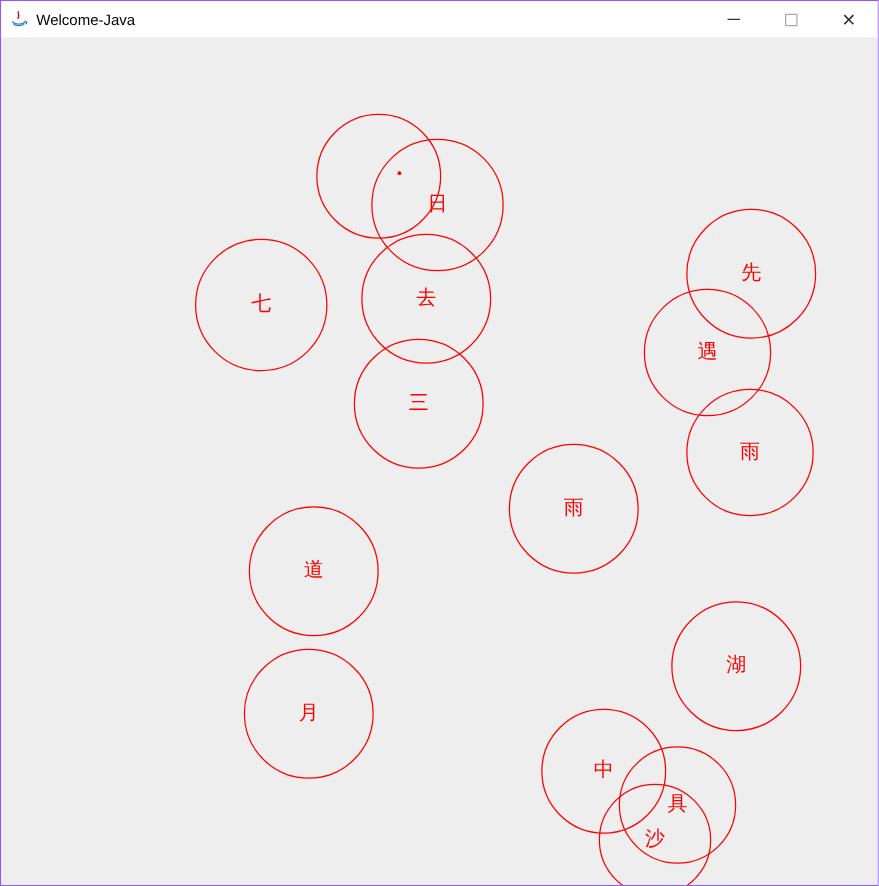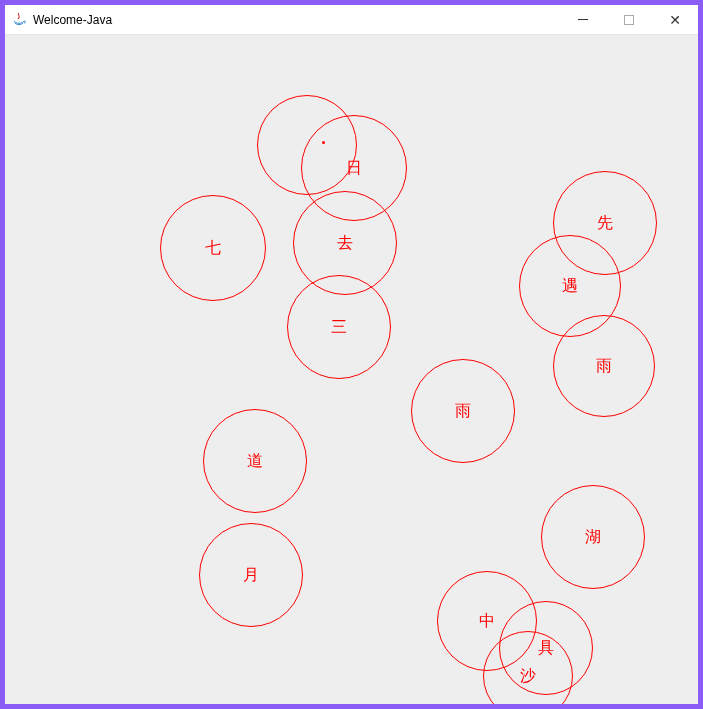--- a/index.html
+++ b/index.html
@@ -6,21 +6,21 @@
     body {
       width: 703px;
       height: 709px;
       background: #fff;
       font-family: "Segoe UI", Arial, sans-serif;
       overflow: hidden;
     }
     .window {
       width: 100%;
       height: 100%;
-      border: 5px solid #8b5cf6;
+      border: 1px solid #8b5cf6;
       display: flex;
       flex-direction: column;
       background: #fff;
     }
     .titlebar {
       height: 30px;
       background: #fff;
       display: flex;
       align-items: center;
       border-bottom: 1px solid #e5e5e5;

